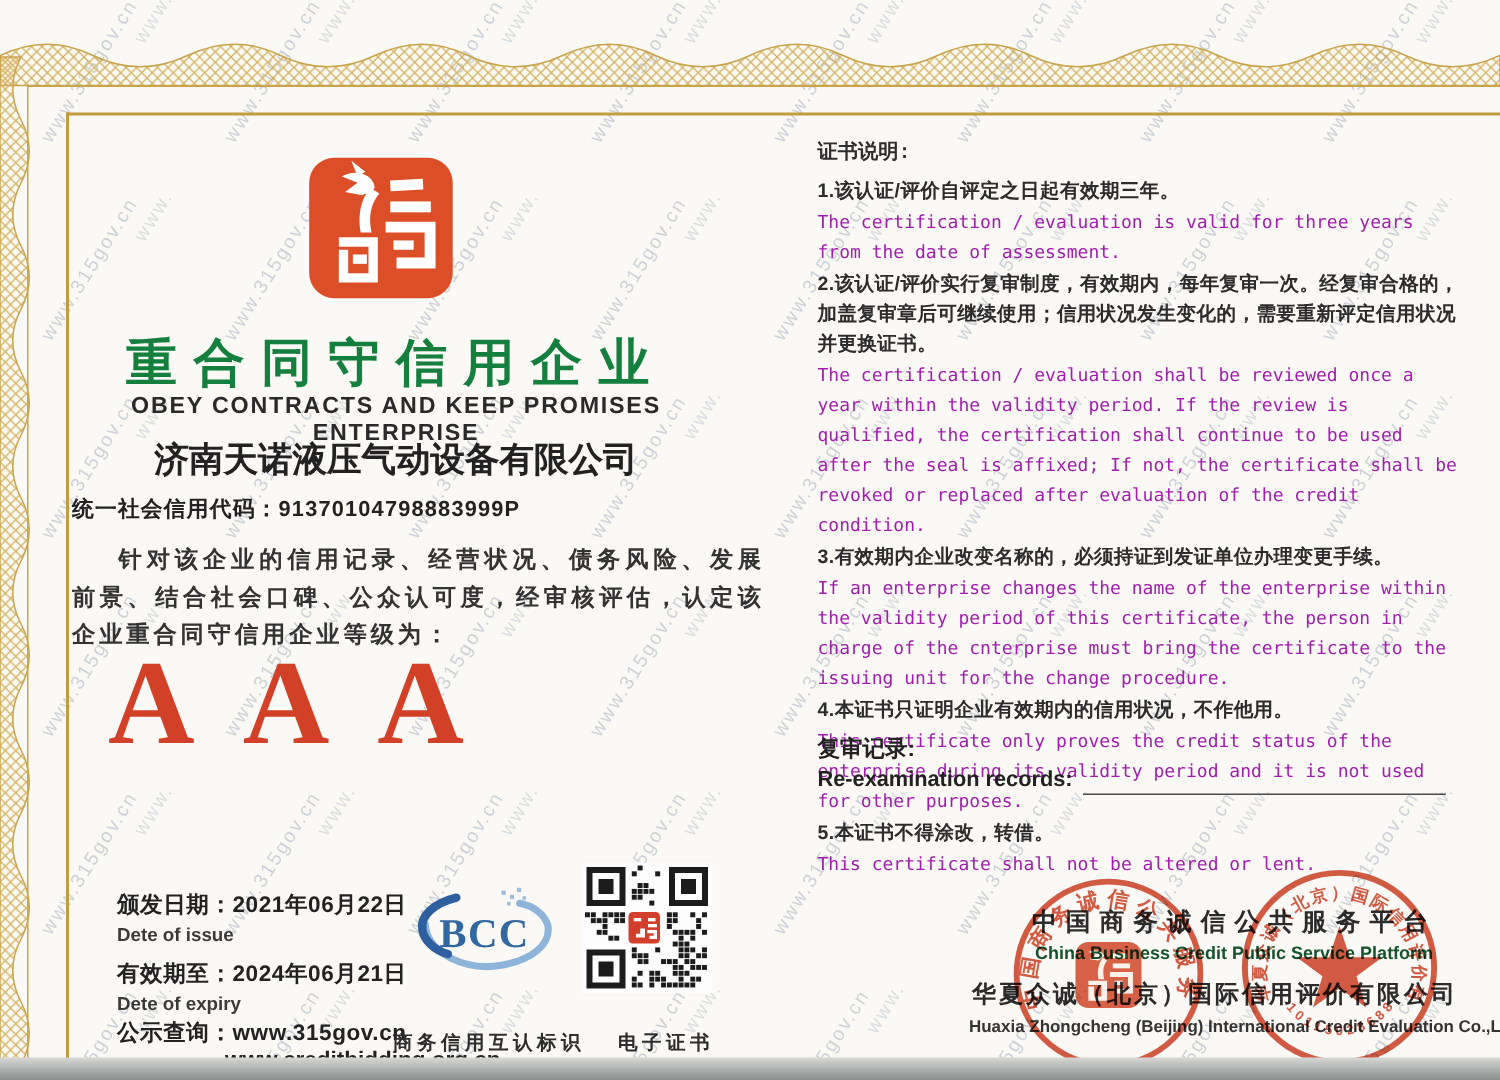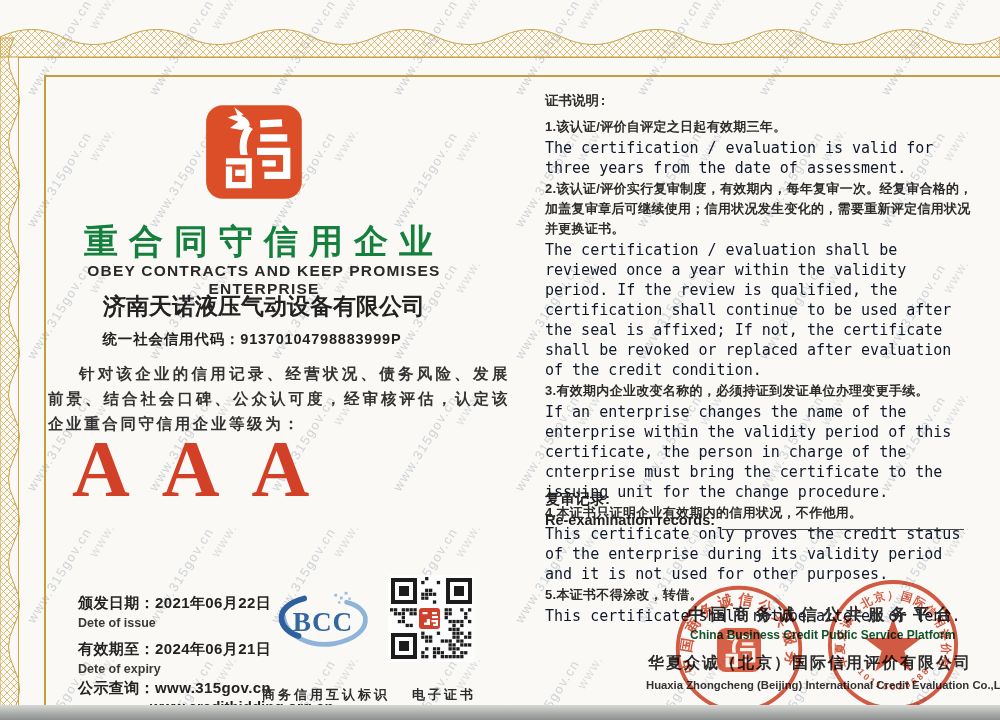--- a/index.html
+++ b/index.html
@@ -13,38 +13,38 @@
   .frame-inner{left:44px;top:75px;right:-3px;bottom:-3px;border-left:2.5px solid #c39c40;border-top:2.5px solid #c39c40;z-index:2;}
   .bottom-strip{left:0;bottom:0;width:1000px;height:15px;z-index:6;
         background:linear-gradient(180deg,#d8d9d6,#a7aaa8 60%,#8d908e);}
   
   .z3{z-index:3;}
   .title{left:48px;top:219px;width:432px;text-align:center;font-size:34px;font-weight:700;
          letter-spacing:11px;color:#15803d;}
   .subtitle{left:48px;top:262px;width:432px;text-align:center;font-size:15.5px;font-weight:700;
          letter-spacing:1.2px;color:#2a2a2a;}
   .company{left:48px;top:291px;width:432px;text-align:center;font-size:23px;font-weight:700;color:#222;}
-  .codeline{left:36px;top:330px;width:432px;text-align:center;font-size:14.5px;font-weight:700;
+  .codeline{left:48px;top:330px;width:432px;font-size:14.5px;font-weight:700;
          letter-spacing:0.8px;color:#222;}
   .paragraph{left:48px;top:361px;width:462px;font-size:15.5px;font-weight:600;line-height:25px;
          letter-spacing:2.6px;text-align:justify;text-indent:2em;color:#333;}
   .grade{left:48px;top:424px;width:408px;text-align:left;font-family:"Liberation Serif","DejaVu Serif",serif;
          font-size:80px;font-weight:700;color:#d24027;letter-spacing:32px;padding-left:24px;}
   .inforow{left:78px;color:#222;}
   .inforow .main{font-size:15px;font-weight:700;letter-spacing:0.4px;}
   .inforow .sub{font-size:12.5px;font-weight:700;color:#3a3a3a;margin-top:3px;}
   .query2{left:150px;top:698px;font-size:15px;font-weight:700;color:#222;}
   .caption{font-size:13px;font-weight:700;letter-spacing:3px;color:#2d2d2d;}
   
   .notes{left:545px;top:92px;width:428px;}
   .notes .h-zh{font-size:13.5px;font-weight:700;margin:0 0 7px 0;font-family:Liberation Mono, monospace;}
   .notes .h-en{font-family:"DejaVu Sans Mono","Liberation Mono",monospace;font-size:13px;font-weight:700;margin:0 0 6px 0;}
   .notes p{margin:0 0 1px 0;}
   .notes .zh{font-size:13px;font-weight:600;line-height:20px;color:#2c2c2c;letter-spacing:0.3px;}
-  .notes .en{font-family:"DejaVu Sans Mono","Liberation Mono",monospace;font-size:15px;line-height:20px;color:#0f172a;}
+  .notes .en{font-family:"DejaVu Sans Mono","Liberation Mono",monospace;font-size:12px;line-height:20px;color:#a21caf;}
   .review-zh{left:545px;top:490px;font-size:15px;font-weight:700;color:#222;}
   .review-en{left:545px;top:512px;font-size:14.5px;font-weight:700;color:#222;}
   .review-line{left:722px;top:529px;width:242px;border-bottom:1.4px solid #4a4a4a;}
   
   .platform-zh{left:688px;top:604px;font-size:16.5px;font-weight:700;letter-spacing:6px;color:#2b2b2b;white-space:nowrap;}
   .platform-en{left:690px;top:628px;font-size:12px;font-weight:700;color:#14532d;white-space:nowrap;}
   .issuer-zh{left:648px;top:653px;font-size:16px;font-weight:700;letter-spacing:2px;color:#2b2b2b;white-space:nowrap;}
   .issuer-en{left:646px;top:679px;font-size:11.3px;font-weight:700;color:#333;white-space:nowrap;}
   .seal{z-index:5;mix-blend-mode:multiply;opacity:0.86;}
 </style>

